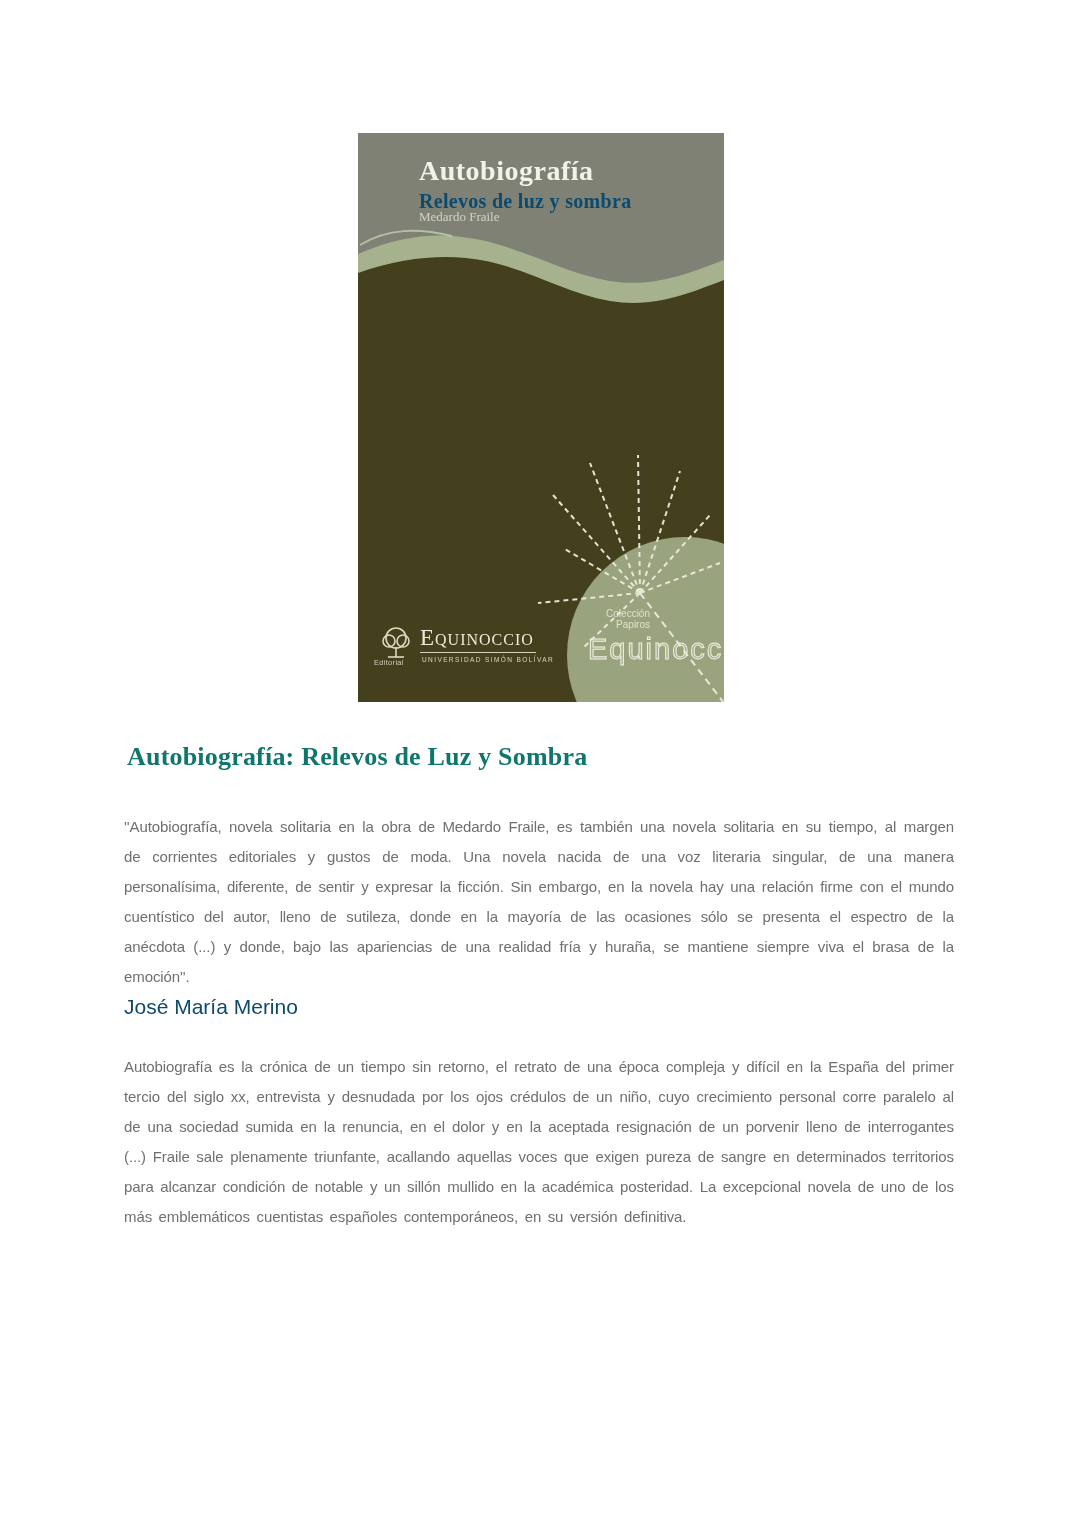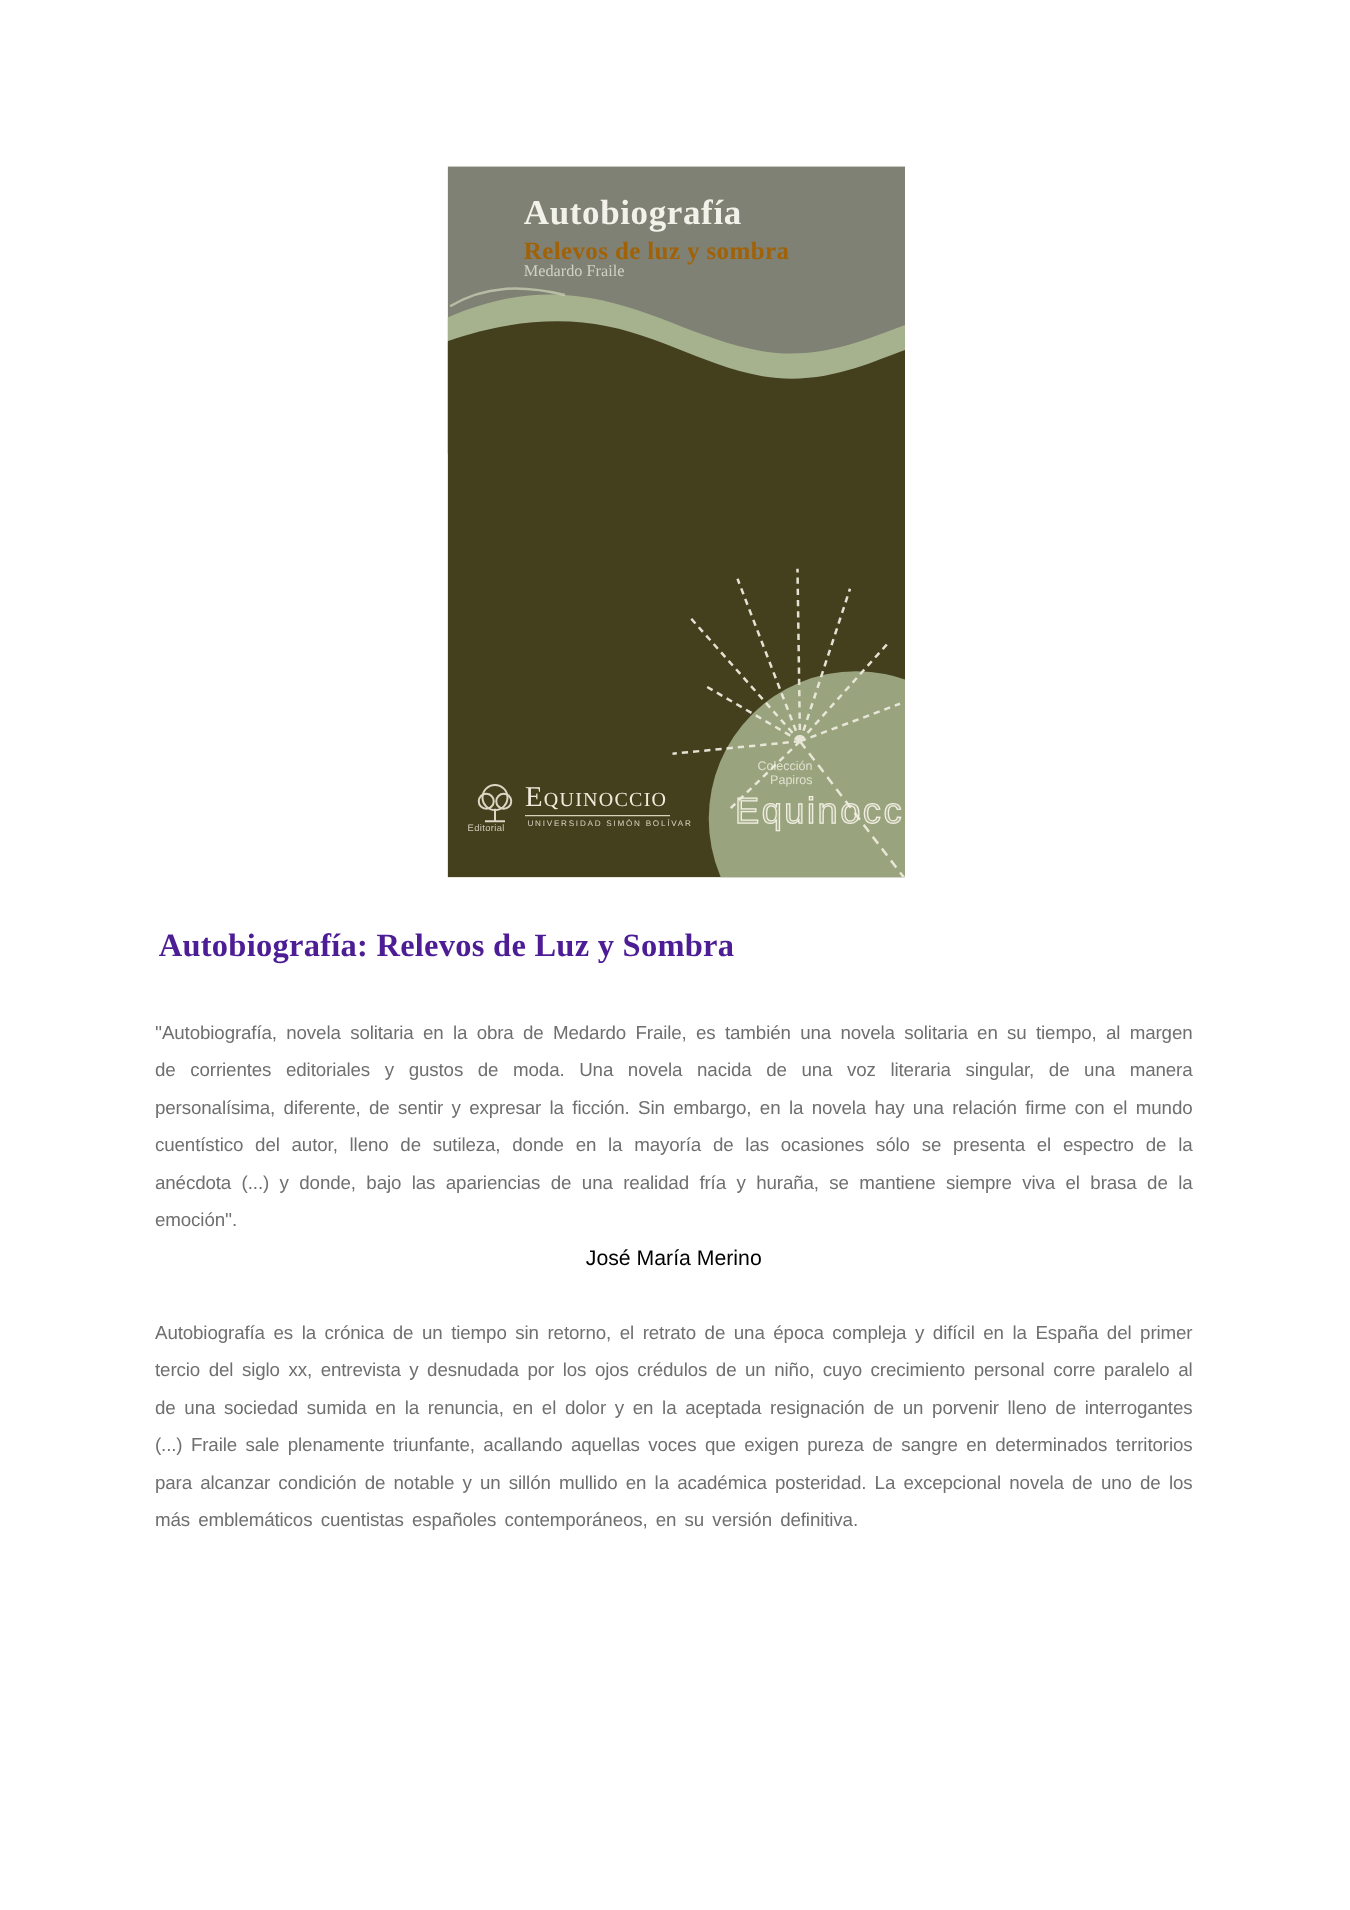--- a/index.html
+++ b/index.html
@@ -18,21 +18,21 @@
   }
   .cover svg.cover-art{position:absolute;left:0;top:0;display:block;}
   .cover-title{
     position:absolute;left:61px;top:22px;
     font-family:"Liberation Serif",serif;font-weight:700;
     font-size:28px;letter-spacing:.5px;color:#f3f2ea;
   }
   .cover-subtitle{
     position:absolute;left:61px;top:57px;
     font-family:"Liberation Serif",serif;font-weight:700;
-    font-size:20px;letter-spacing:.3px;color:#a16207;
+    font-size:20px;letter-spacing:.3px;color:#0c4a6e;
   }
   .cover-author{
     position:absolute;left:61px;top:76px;
     font-family:"Liberation Serif",serif;font-weight:400;
     font-size:13px;color:rgba(238,240,227,.72);
   }
 
   .publisher{position:absolute;left:16px;top:492px;width:200px;height:48px;color:#efeadb;}
   .publisher .tree{position:absolute;left:2px;top:0;}
   .pub-name{
@@ -50,28 +50,28 @@
     position:absolute;left:0;top:25px;
     font-size:29px;letter-spacing:2px;font-weight:400;
     color:rgba(242,241,228,.18);
     -webkit-text-stroke:1px #f0efe1;
   }
 
   
   .heading{
     position:absolute;left:127px;top:742px;margin:0;
     font-family:"Liberation Serif",serif;font-weight:700;
-    font-size:26px;letter-spacing:.2px;color:#4c1d95;
+    font-size:26px;letter-spacing:.2px;color:#0f766e;
   }
   .text-col{position:absolute;left:124px;top:812px;width:830px;}
   .para{
     margin:0;font-size:15px;line-height:30px;color:#6f6f6f;
     text-align:justify;letter-spacing:-.1px;word-spacing:2.5px;
   }
-  .attribution{margin:0;font-size:17px;line-height:30px;color:#000000;text-align:center;}
+  .attribution{margin:0;font-size:21px;line-height:30px;color:#0c4a6e;}
   .body2{margin-top:30px;}
 </style>
 </head>
 <body>
 
 <div class="page">
 
   <div class="cover">
     <svg class="cover-art" width="366" height="569" viewBox="0 0 366 569">
 

